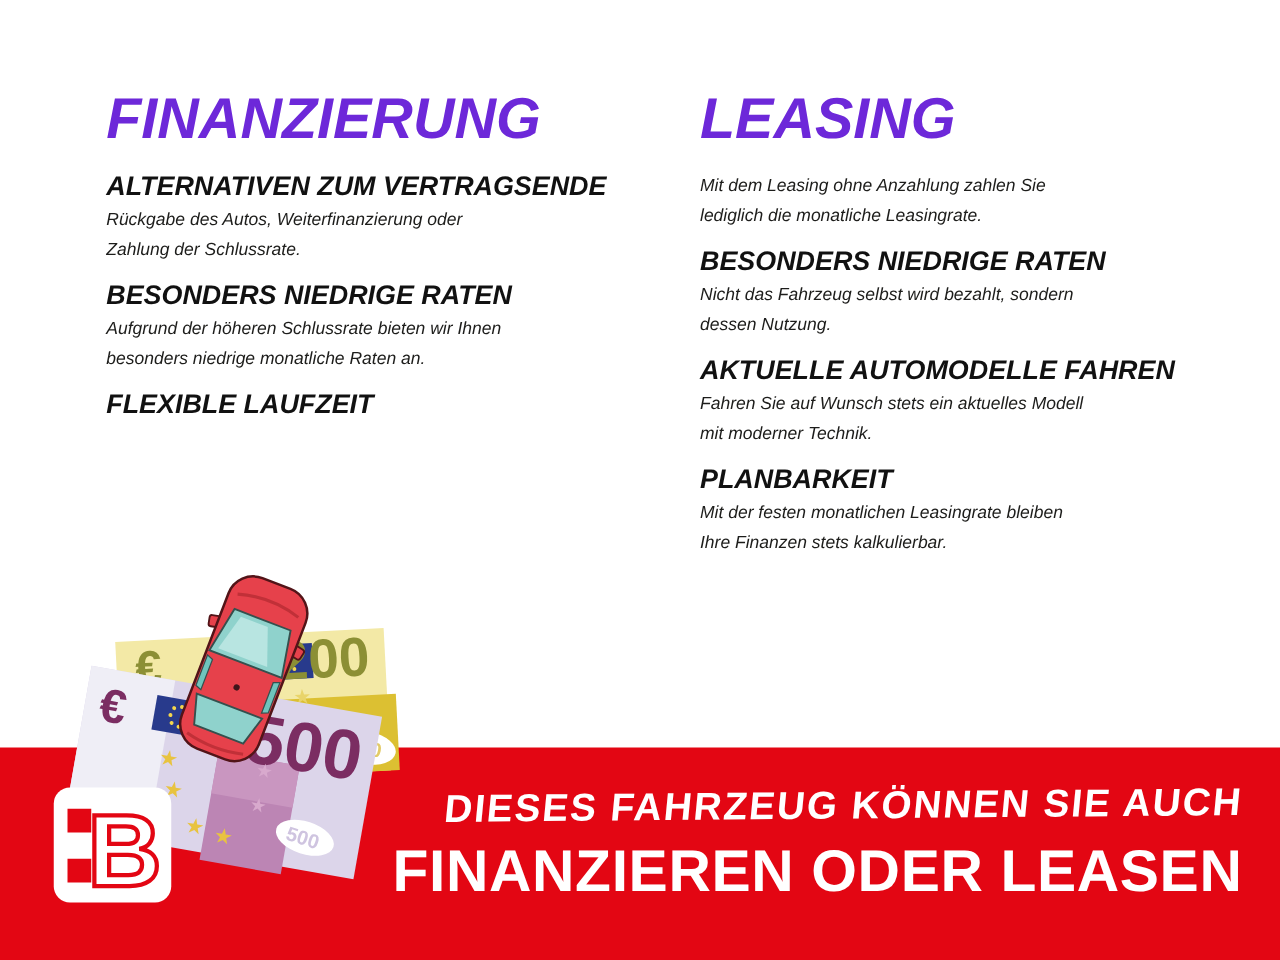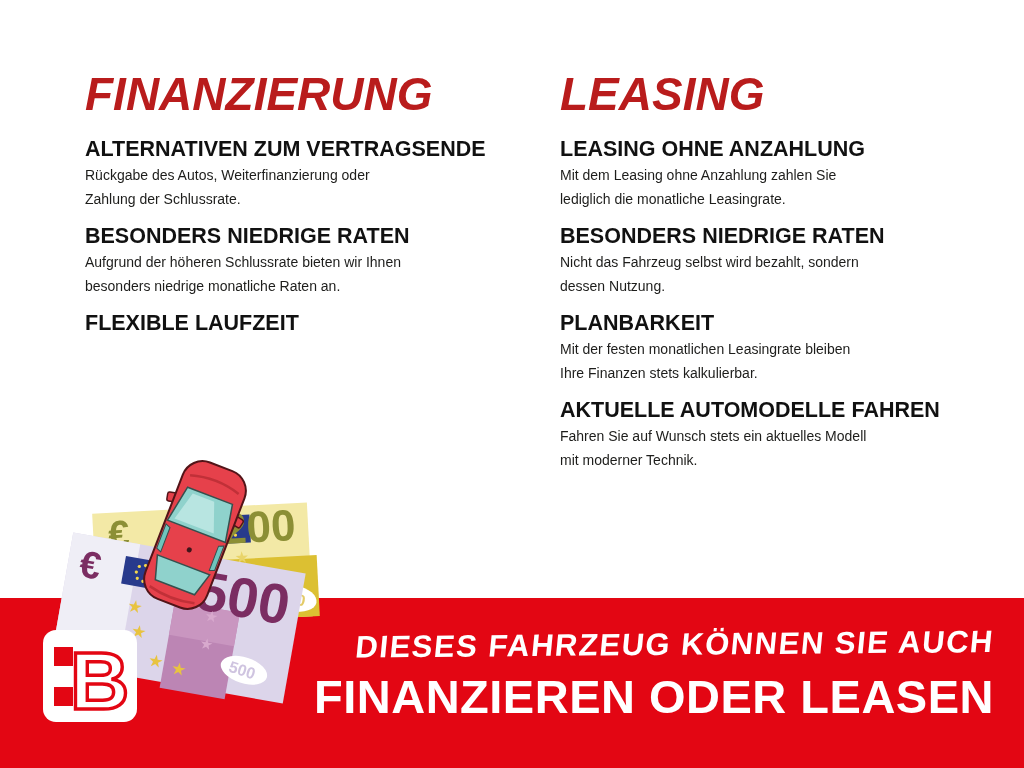--- a/index.html
+++ b/index.html
@@ -5,22 +5,22 @@
   html,body{margin:0;padding:0;}
   body{width:1024px;height:768px;overflow:hidden;background:#ffffff;
        font-family:"Liberation Sans",sans-serif;color:#1d1d1b;position:relative;}
   .page{position:absolute;inset:0;}
 
   
   .col{position:absolute;top:70px;width:455px;}
   .col-left{left:85px;}
   .col-right{left:560px;}
   .col h1{margin:0 0 18px 0;font-size:46px;line-height:48px;font-weight:bold;
-          font-style:italic;color:#b91c1c;letter-spacing:0px;}
-  .section{margin:0 0 12px 0;}
+          font-style:italic;color:#6d28d9;letter-spacing:0px;}
+  .section{margin:0 0 12px 0;font-style:italic;}
   .section h3{margin:0;font-size:21.5px;line-height:26px;font-weight:bold;color:#111;}
   .section p{margin:1px 0 0 0;font-size:14px;line-height:24px;color:#1d1d1b;white-space:pre-line;}
 
   
   .banner{position:absolute;left:0;top:598px;width:1024px;height:170px;background:#e30613;}
   .banner-text{position:absolute;right:30px;top:26px;text-align:right;color:#fff;}
   .banner-line1{font-size:31px;font-weight:bold;letter-spacing:1.5px;
                 transform:skewX(-6deg) rotate(-0.5deg);transform-origin:right;
                 margin-bottom:9px;white-space:nowrap;}
   .banner-line2{font-size:47px;font-weight:bold;letter-spacing:0.5px;white-space:nowrap;}
@@ -53,38 +53,37 @@
 besonders niedrige monatliche Raten an.</p>
     </div>
     <div class="section">
       <h3>FLEXIBLE LAUFZEIT</h3>
     </div>
   </div>
 
   <div class="col col-right">
     <h1>LEASING</h1>
     <div class="section">
-      <h3>LEASING OHNE ANZAHLUNG</h3>
       <p>Mit dem Leasing ohne Anzahlung zahlen Sie
 lediglich die monatliche Leasingrate.</p>
     </div>
     <div class="section">
       <h3>BESONDERS NIEDRIGE RATEN</h3>
       <p>Nicht das Fahrzeug selbst wird bezahlt, sondern
 dessen Nutzung.</p>
     </div>
     <div class="section">
+      <h3>AKTUELLE AUTOMODELLE FAHREN</h3>
+      <p>Fahren Sie auf Wunsch stets ein aktuelles Modell
+mit moderner Technik.</p>
+    </div>
+    <div class="section">
       <h3>PLANBARKEIT</h3>
       <p>Mit der festen monatlichen Leasingrate bleiben
 Ihre Finanzen stets kalkulierbar.</p>
-    </div>
-    <div class="section">
-      <h3>AKTUELLE AUTOMODELLE FAHREN</h3>
-      <p>Fahren Sie auf Wunsch stets ein aktuelles Modell
-mit moderner Technik.</p>
     </div>
   </div>
 
   <div class="banner">
     <div class="banner-text">
       <div class="banner-line1">DIESES FAHRZEUG KÖNNEN SIE AUCH</div>
       <div class="banner-line2">FINANZIEREN ODER LEASEN</div>
     </div>
   </div>
 

